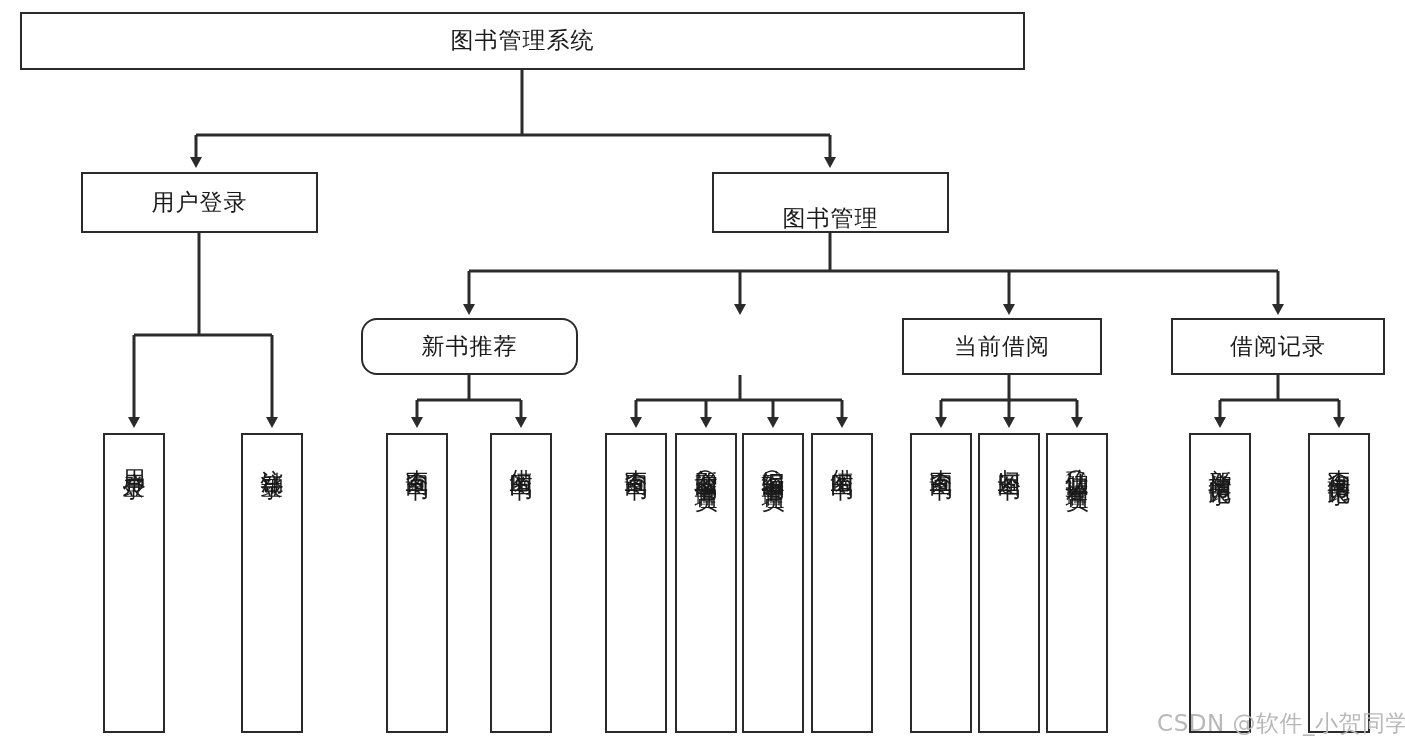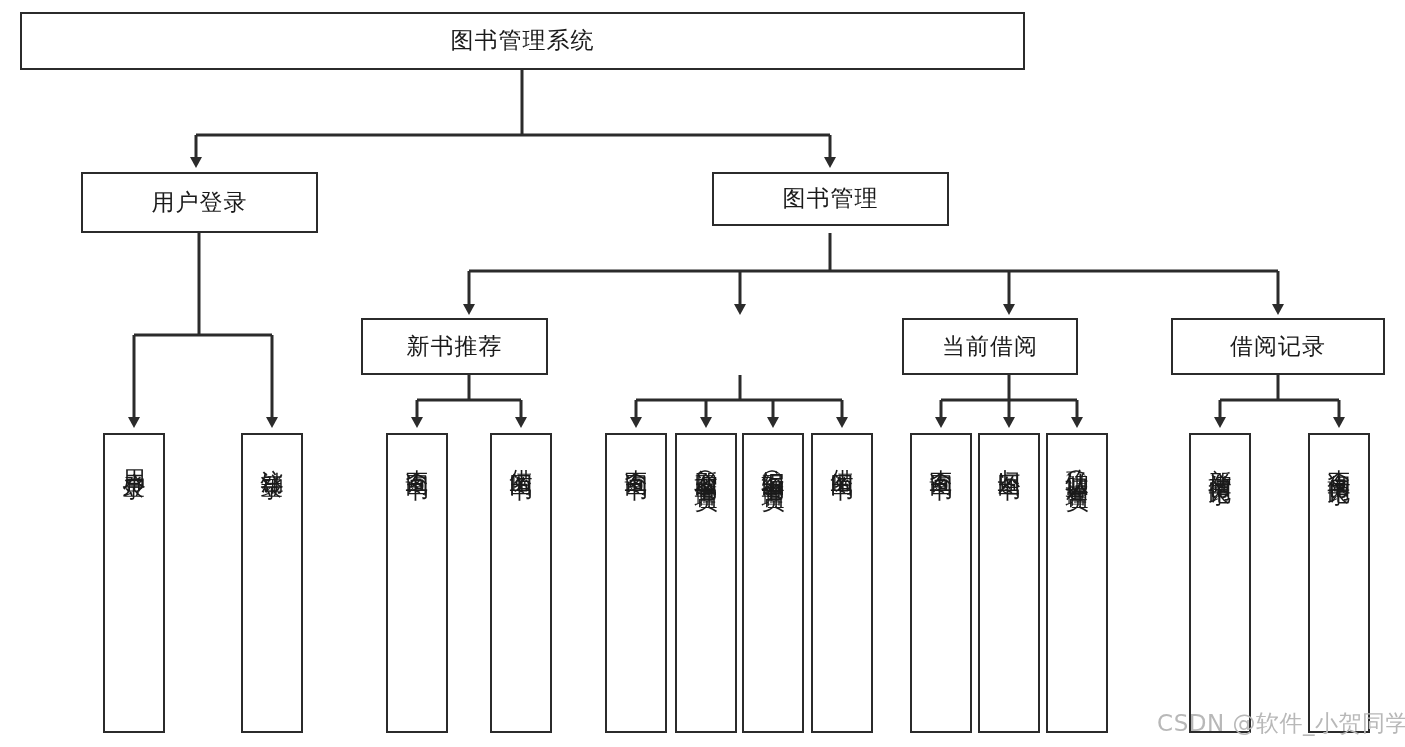--- a/index.html
+++ b/index.html
@@ -134,28 +134,28 @@
     </g>
   </svg>
 
   <div class="node node-h" style="left:20px; top:12px; width:1005px; height:58px;">
     <span>图书管理系统</span>
   </div>
 
   <div class="node node-h" style="left:81px; top:172px; width:237px; height:61px;">
     <span>用户登录</span>
   </div>
-  <div class="node node-h" style="left:712px; top:172px; width:237px; height:54px;">
+  <div class="node node-h" style="left:712px; top:172px; width:237px; height:61px;align-items:flex-end;">
     <span>图书管理</span>
   </div>
 
-  <div class="node node-h" style="left:361px; top:318px; width:187px; height:57px;">
+  <div class="node node-h" style="left:361px; top:318px; width:217px; height:57px;border-radius:16px;">
     <span>新书推荐</span>
   </div>
-  <div class="node node-h" style="left:902px; top:318px; width:176px; height:57px;">
+  <div class="node node-h" style="left:902px; top:318px; width:200px; height:57px;">
     <span>当前借阅</span>
   </div>
   <div class="node node-h" style="left:1171px; top:318px; width:214px; height:57px;">
     <span>借阅记录</span>
   </div>
 
   <div class="node node-leaf" style="left:103px; top:433px; width:62px; height:300px;">
     <span class="vtext">用户登录</span>
   </div>
   <div class="node node-leaf" style="left:241px; top:433px; width:62px; height:300px;">

